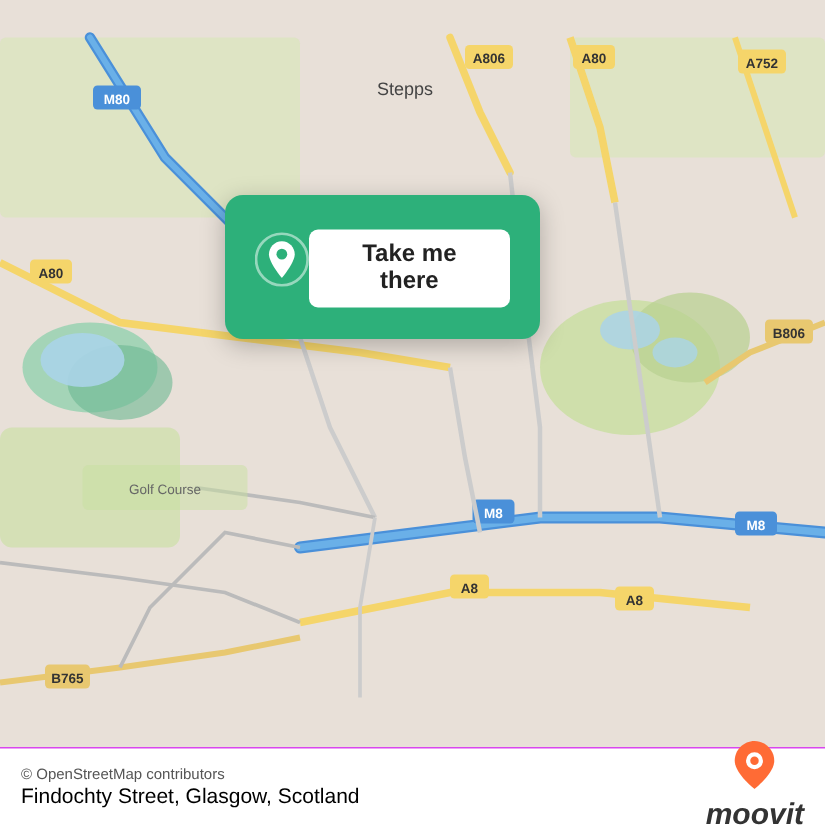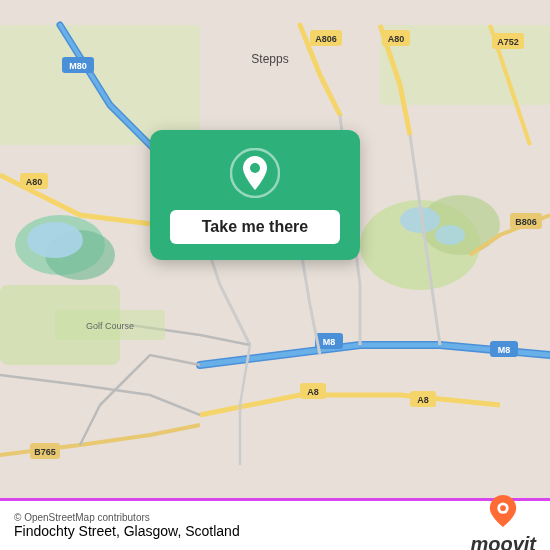--- a/index.html
+++ b/index.html
@@ -37,21 +37,21 @@
     }
 
     
     #bottom-bar {
       position: absolute;
       bottom: 0;
       left: 0;
       right: 0;
       height: 52px;
       background: white;
-      border-top: 3px solid #d946ef;
+      border-top: 1px solid #d946ef;
       display: flex;
       align-items: center;
       justify-content: space-between;
       padding: 0 14px;
       z-index: 10;
     }
 
     #bottom-bar-left {
       display: flex;
       flex-direction: column;
@@ -90,21 +90,21 @@
     
     #card-overlay {
       position: absolute;
       top: 130px;
       left: 150px;
       width: 210px;
       background: #2db07a;
       border-radius: 12px;
       padding: 18px 20px 16px;
       display: flex;
-      flex-direction: column;
+      flex-direction: row;
       align-items: center;
       z-index: 5;
       box-shadow: 0 4px 16px rgba(0,0,0,0.25);
     }
 
     #card-pin-icon {
       width: 50px;
       height: 50px;
       margin-bottom: 12px;
     }

